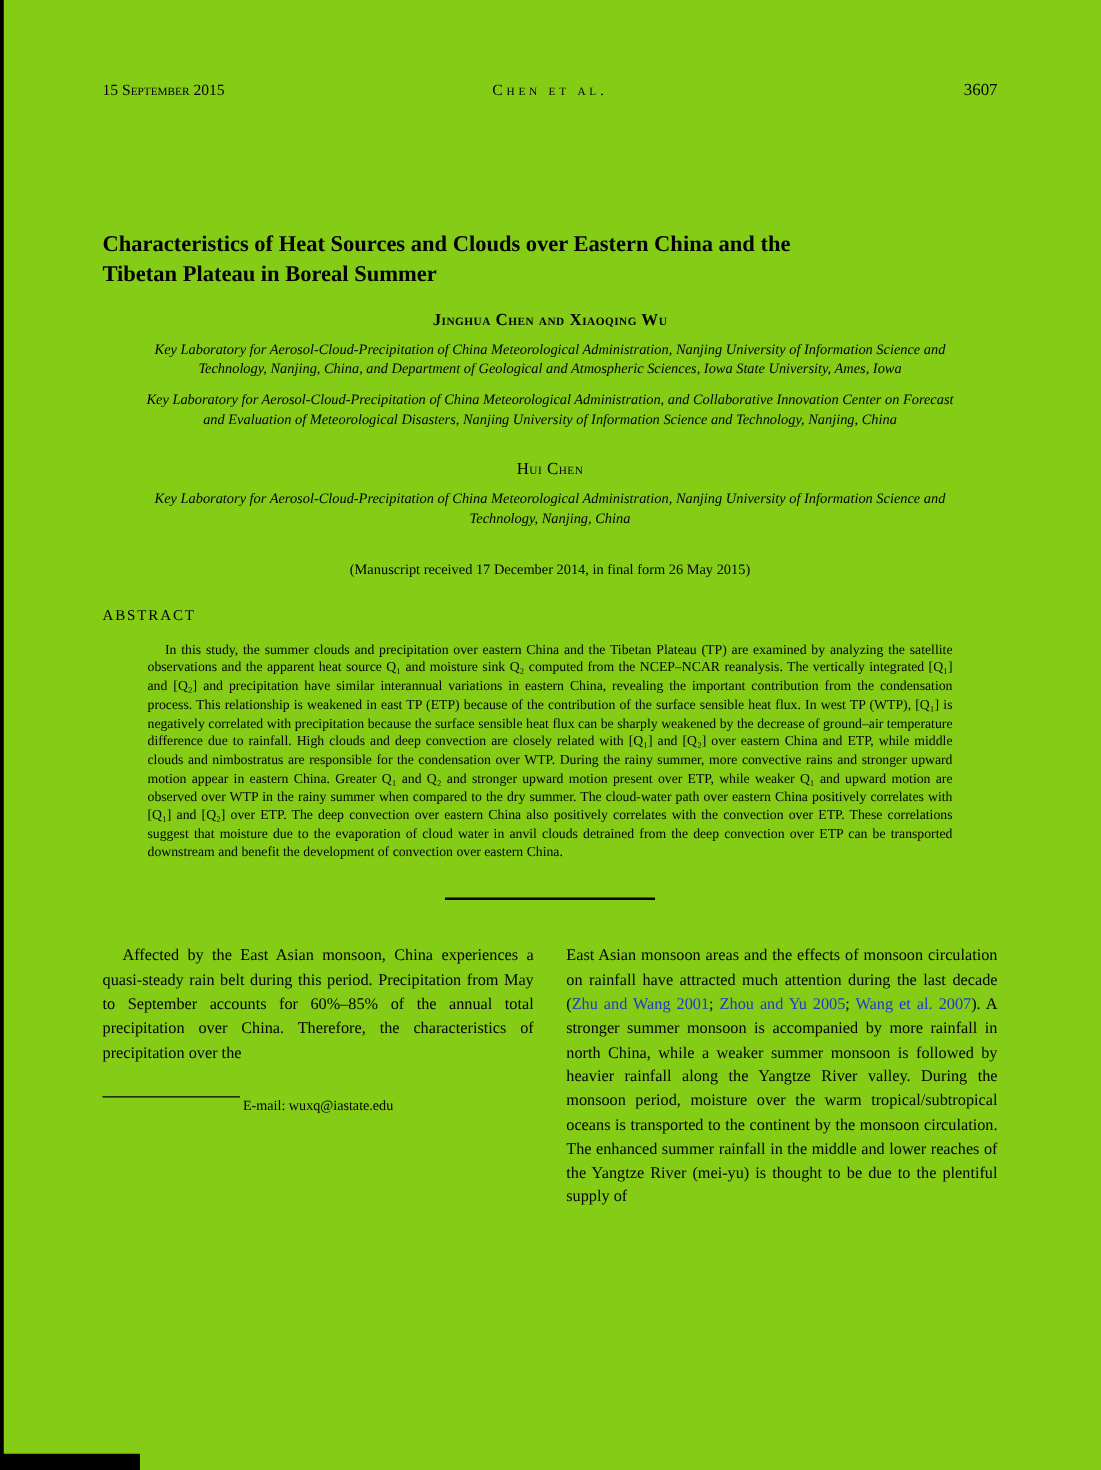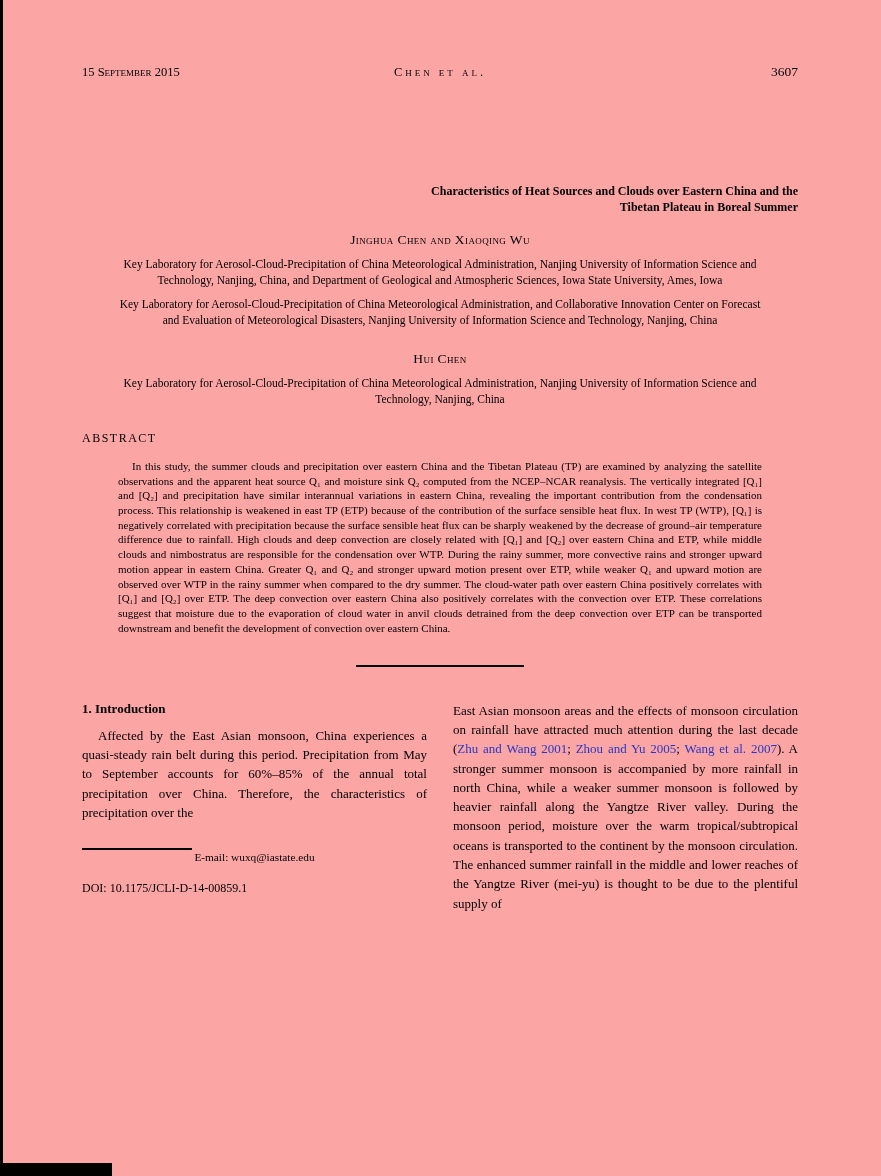--- a/index.html
+++ b/index.html
@@ -1,21 +1,21 @@
 <!DOCTYPE html>
 <html><head>
 <meta charset="utf-8">
 <style>
   * { margin:0; padding:0; box-sizing:border-box; }
   html,body { background:#e8e8e8; }
   .page {
     position:relative;
     width:881px; height:1176px;
     margin:0 auto;
-    background:#fca5a5;
+    background:#84cc16;
     font-family:"Liberation Serif", "DejaVu Serif", serif;
     color:#000;
     overflow:hidden;
   }
   .edge-left {
     position:absolute; left:0; top:0;
     width:3px; height:100%;
     background:#000;
   }
   .corner-black {
@@ -31,40 +31,41 @@
     align-items:baseline;
     font-size:12.5px;
   }
   .running-head .left  { justify-self:start; }
   .running-head .mid   { justify-self:center; letter-spacing:3px; }
   .running-head .right { justify-self:end; font-size:13.5px; }
   .sc { font-variant:small-caps; }
 
   h1.title {
     margin-top:104px;
-    text-align:right;
-    font-size:12px;
+    text-align:left;
+    font-size:18px;
     font-weight:bold;
     line-height:1.32;
   }
   .title-line { display:block; }
 
   .authors {
     text-align:center;
     font-variant:small-caps;
     font-size:13.5px;
     letter-spacing:0.4px;
   }
-  .authors.first  { margin-top:16px; }
+  .authors.first  { margin-top:16px;font-weight:bold; }
   .authors.later  { margin-top:22px; }
 
   .affil {
     margin:9px auto 0;
     max-width:660px;
     text-align:center;
+    font-style:italic;
     font-size:11.5px;
     line-height:1.38;
   }
 
   .manuscript {
     margin-top:26px;
     text-align:center;
     font-size:11.5px;
   }
 
@@ -154,35 +155,34 @@
     </h1>
 
     <div class="authors first">Jinghua Chen and Xiaoqing Wu</div>
     <div class="affil">Key Laboratory for Aerosol-Cloud-Precipitation of China Meteorological Administration, Nanjing University of Information Science and Technology, Nanjing, China, and Department of Geological and Atmospheric Sciences, Iowa State University, Ames, Iowa</div>
 
     <div class="affil">Key Laboratory for Aerosol-Cloud-Precipitation of China Meteorological Administration, and Collaborative Innovation Center on Forecast and Evaluation of Meteorological Disasters, Nanjing University of Information Science and Technology, Nanjing, China</div>
 
     <div class="authors later">Hui Chen</div>
     <div class="affil">Key Laboratory for Aerosol-Cloud-Precipitation of China Meteorological Administration, Nanjing University of Information Science and Technology, Nanjing, China</div>
 
+    <div class="manuscript">(Manuscript received 17 December 2014, in final form 26 May 2015)</div>
 
     <div class="abstract-head">ABSTRACT</div>
     <p class="abstract">In this study, the summer clouds and precipitation over eastern China and the Tibetan Plateau (TP) are examined by analyzing the satellite observations and the apparent heat source Q₁ and moisture sink Q₂ computed from the NCEP–NCAR reanalysis. The vertically integrated [Q₁] and [Q₂] and precipitation have similar interannual variations in eastern China, revealing the important contribution from the condensation process. This relationship is weakened in east TP (ETP) because of the contribution of the surface sensible heat flux. In west TP (WTP), [Q₁] is negatively correlated with precipitation because the surface sensible heat flux can be sharply weakened by the decrease of ground–air temperature difference due to rainfall. High clouds and deep convection are closely related with [Q₁] and [Q₂] over eastern China and ETP, while middle clouds and nimbostratus are responsible for the condensation over WTP. During the rainy summer, more convective rains and stronger upward motion appear in eastern China. Greater Q₁ and Q₂ and stronger upward motion present over ETP, while weaker Q₁ and upward motion are observed over WTP in the rainy summer when compared to the dry summer. The cloud-water path over eastern China positively correlates with [Q₁] and [Q₂] over ETP. The deep convection over eastern China also positively correlates with the convection over ETP. These correlations suggest that moisture due to the evaporation of cloud water in anvil clouds detrained from the deep convection over ETP can be transported downstream and benefit the development of convection over eastern China.</p>
 
     <div class="divider"></div>
 
     <div class="columns">
       <div class="col">
-        <h2 class="section">1. Introduction</h2>
         <p class="body indent">Affected by the East Asian monsoon, China experiences a quasi-steady rain belt during this period. Precipitation from May to September accounts for 60%–85% of the annual total precipitation over China. Therefore, the characteristics of precipitation over the</p>
 
         <div class="footnote-rule"></div>
         <p class="footnote email-line">E-mail: wuxq@iastate.edu</p>
 
-        <p class="doi">DOI: 10.1175/JCLI-D-14-00859.1</p>
       </div>
 
       <div class="col">
         <p class="body"><span>East Asian monsoon areas and the effects of monsoon circulation on rainfall have attracted much attention during the last decade (</span><a class="cite" href="#" style="color: rgb(36, 56, 200);">Zhu and Wang 2001</a><span>; </span><a class="cite" href="#" style="color: rgb(36, 56, 200);">Zhou and Yu 2005</a><span>; </span><a class="cite" href="#" style="color: rgb(36, 56, 200);">Wang et al. 2007</a><span>). A stronger summer monsoon is accompanied by more rainfall in north China, while a weaker summer monsoon is followed by heavier rainfall along the Yangtze River valley. During the monsoon period, moisture over the warm tropical/subtropical oceans is transported to the continent by the monsoon circulation. The enhanced summer rainfall in the middle and lower reaches of the Yangtze River (mei-yu) is thought to be due to the plentiful supply of</span></p>
       </div>
     </div>
 
   </div>
 </div>
 

